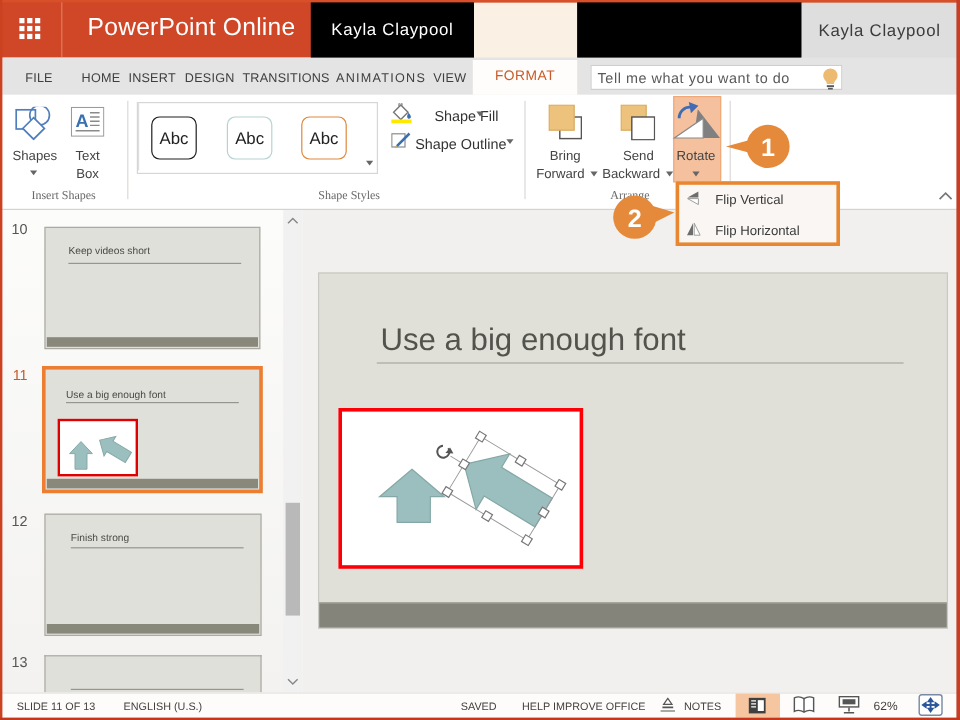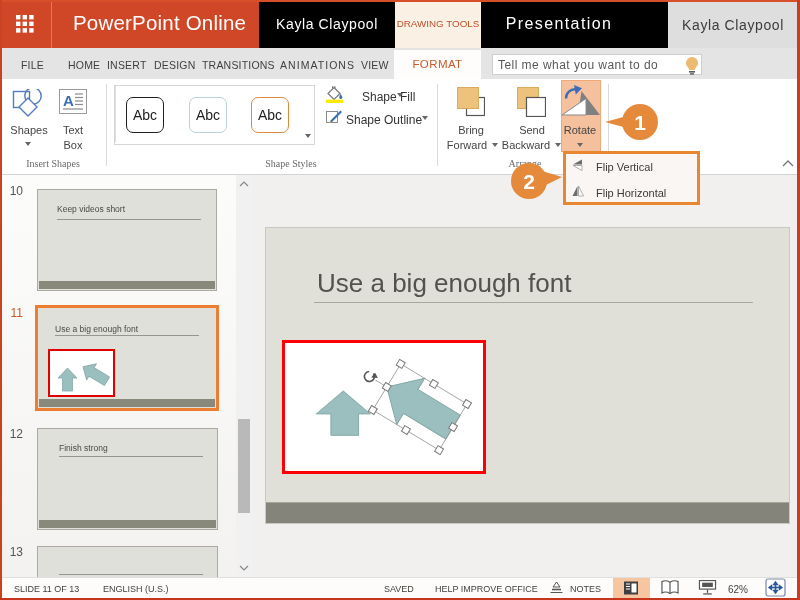--- a/index.html
+++ b/index.html
@@ -83,22 +83,20 @@
 <rect x="0" y="6.6" width="4.4" height="4.4"></rect>
         <rect x="6.6" y="6.6" width="4.4" height="4.4"></rect>
         <rect x="13.2" y="6.6" width="4.4" height="4.4"></rect>
 <rect x="0" y="13.2" width="4.4" height="4.4"></rect>
         <rect x="6.6" y="13.2" width="4.4" height="4.4"></rect>
         <rect x="13.2" y="13.2" width="4.4" height="4.4"></rect>
       </g>
     </svg>
 <div class="abs" id="ppo">PowerPoint Online</div>
 <div class="abs" id="kc1">Kayla Claypool</div>
-<div class="abs" id="dtools">DRAWING TOOLS</div>
-<div class="abs" id="pres">Presentation</div>
 <div class="abs" id="kc2">Kayla Claypool</div>
 
 <div class="abs" id="menurow"></div>
 <div class="abs" id="fmtblock"></div>
 <div class="abs mitem" style="left:21px">FILE</div>
 <div class="abs mitem" style="left:68px">HOME</div>
 <div class="abs mitem" style="left:107px">INSERT</div>
 <div class="abs mitem" style="left:154px">DESIGN</div>
 <div class="abs mitem" style="left:202px">TRANSITIONS</div>
 <div class="abs mitem" style="left:280px;letter-spacing:1.05px">ANIMATIONS</div>

